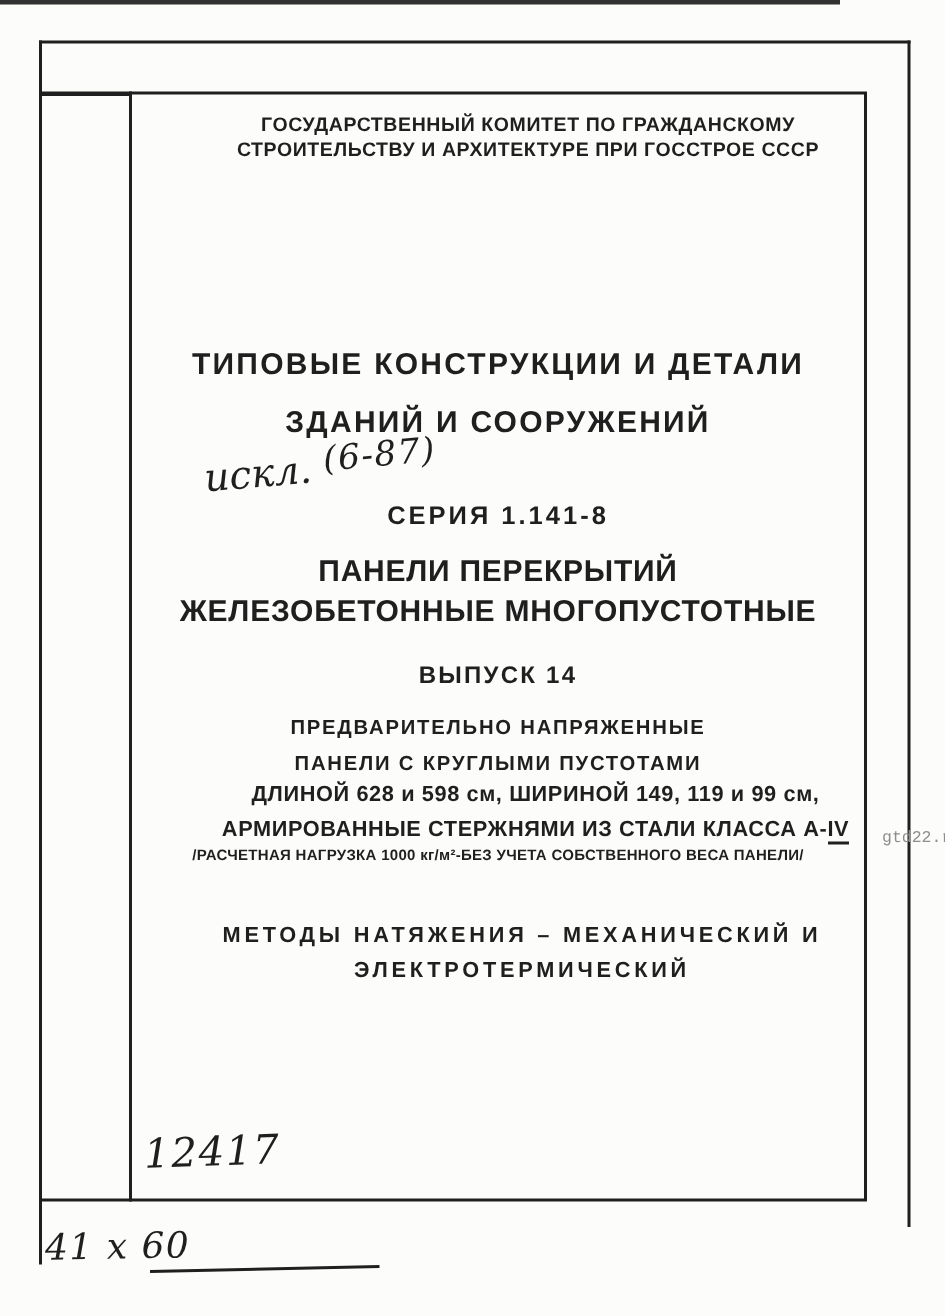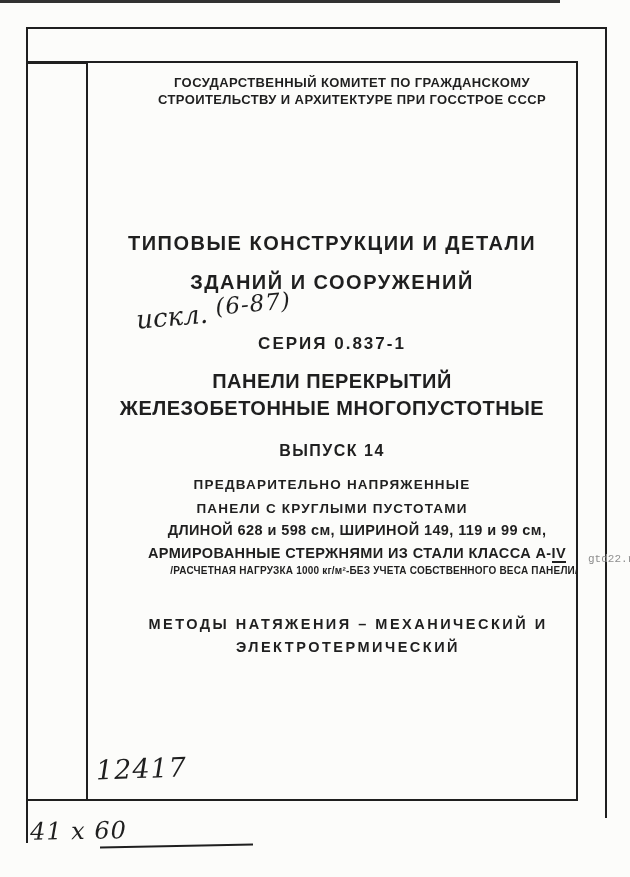--- a/index.html
+++ b/index.html
@@ -37,21 +37,21 @@
     text-align:center;font-weight:bold;color:var(--ink);
   }
   .org{top:74px;font-size:13px;line-height:17px;letter-spacing:.4px;padding-left:40px;}
   .main-title{top:224px;font-size:20px;line-height:39px;letter-spacing:1.5px;}
   .series{top:334px;font-size:17px;letter-spacing:2px;}
   .subject{top:368px;font-size:20px;line-height:27px;letter-spacing:.5px;}
   .issue{top:442px;font-size:16px;letter-spacing:1.5px;}
   .desc-a{top:473px;font-size:13.5px;line-height:23.5px;letter-spacing:1.2px;}
   .desc-b{top:519px;font-size:14.5px;line-height:23px;letter-spacing:.4px;margin-left:25px;}
   .steel-class{border-bottom:2px solid var(--ink);padding-bottom:0px;}
-  .load-note{top:565px;font-size:10px;letter-spacing:.2px;text-align:right;}
+  .load-note{top:565px;font-size:10px;letter-spacing:.2px;}
   .methods{top:613px;font-size:14.5px;line-height:23px;letter-spacing:2.5px;margin-left:16px;}
 
   
   .hand{
     position:absolute;
     font-family:"DejaVu Serif", serif;
     font-style:italic;color:var(--ink);
     white-space:nowrap;
   }
   .hand-note{left:136px;top:298px;font-size:26px;transform:rotate(-5deg);}
@@ -88,21 +88,21 @@
 <div class="t main-title">
   <div>ТИПОВЫЕ КОНСТРУКЦИИ И ДЕТАЛИ</div>
   <div>ЗДАНИЙ И СООРУЖЕНИЙ</div>
 </div>
 
 <div class="hand hand-note">
   <span>искл.</span>
   <span class="ref">(6-87)</span>
 </div>
 
-<div class="t series">СЕРИЯ 0.837-1</div>
+<div class="t series">СЕРИЯ 1.141-8</div>
 
 <div class="t subject">
   <div>ПАНЕЛИ ПЕРЕКРЫТИЙ</div>
   <div>ЖЕЛЕЗОБЕТОННЫЕ МНОГОПУСТОТНЫЕ</div>
 </div>
 
 <div class="t issue">ВЫПУСК 14</div>
 
 <div class="t desc-a">
   <div>ПРЕДВАРИТЕЛЬНО НАПРЯЖЕННЫЕ</div>

